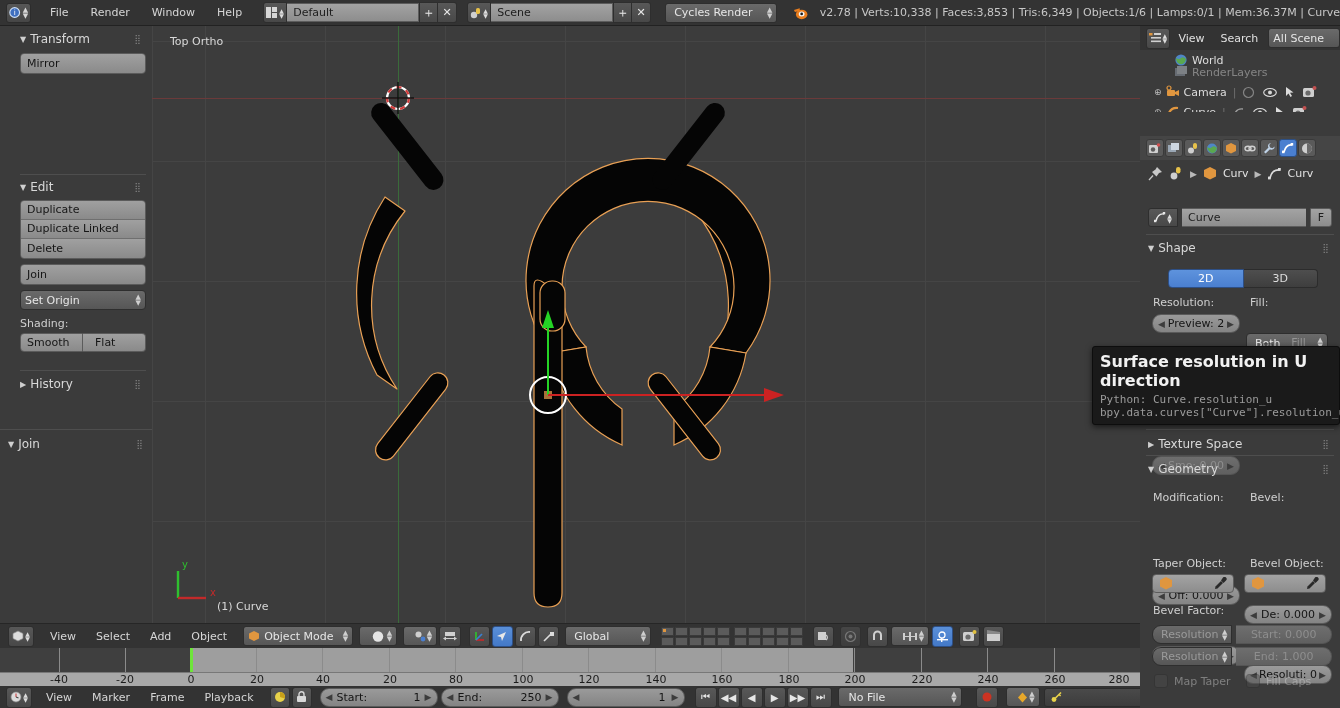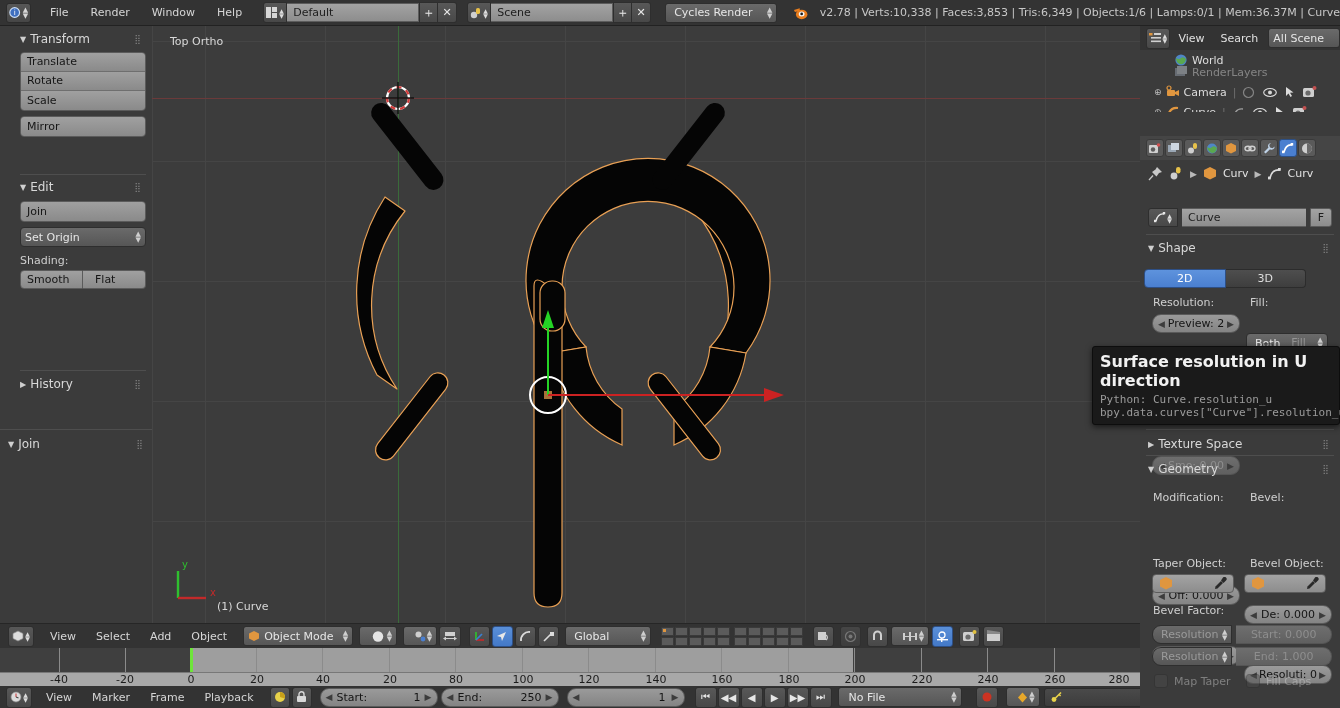--- a/index.html
+++ b/index.html
@@ -225,37 +225,37 @@
     </div>
 </div>
 
 <div id="toolshelf" class="abs">
   <div class="abs" style="left:20px;top:4px;width:126px">
     <div class="panel-hdr">
       <span class="tri">▼</span>
       <span>Transform</span>
       <span class="grip">⣿</span>
     </div>
-    <div class="grp" style="margin-top:4px">
-      <div class="tbtn">Translate</div>
-      <div class="tbtn">Rotate</div>
-      <div class="tbtn">Scale</div>
-    </div>
     <div class="grp" style="margin-top:5px">
       <div class="tbtn">Mirror</div>
     </div>
   </div>
 
   <div class="hr abs" style="left:20px;top:148px;width:126px"></div>
 
   <div class="abs" style="left:20px;top:126px;width:126px">
     <div class="panel-hdr" style="margin-top:26px">
       <span class="tri">▼</span>
       <span>Edit</span>
       <span class="grip">⣿</span>
+    </div>
+    <div class="grp" style="margin-top:4px">
+      <div class="tbtn">Duplicate</div>
+      <div class="tbtn">Duplicate Linked</div>
+      <div class="tbtn">Delete</div>
     </div>
     <div class="grp" style="margin-top:5px">
       <div class="tbtn">Join</div>
     </div>
     <div class="sel" style="margin-top:5px;border-radius:4px">
       <span>Set Origin</span>
       <span class="spin">▲<br>▼</span>
     </div>
     <div class="lbl" style="margin-top:7px">Shading:</div>
     <div style="display:flex;margin-top:3px">
@@ -853,21 +853,21 @@
   </div>
 
   <div class="hr abs" style="left:6px;top:98px;width:188px"></div>
 
   <div class="abs panel-hdr" style="left:8px;top:103px;width:186px">
     <span class="tri">▼</span>
     <span>Shape</span>
     <span class="grip">⣿</span>
   </div>
 
-  <div class="abs" style="left:4px;top:133px;width:162px;display:flex">
+  <div class="abs" style="left:28px;top:133px;width:150px;display:flex">
     <div style="flex:1;height:19px;border-radius:4px 0 0 4px;background:linear-gradient(#5e93dd,#4a7fd0);border:1px solid #2d4f86;display:flex;align-items:center;justify-content:center;color:#fff;font-size:11px">
       <span>2D</span>
     </div>
     <div style="flex:1;height:19px;border-radius:0 4px 4px 0;background:linear-gradient(#4e4e4e,#3e3e3e);border:1px solid #2c2c2c;border-left:none;display:flex;align-items:center;justify-content:center;color:#dedede;font-size:11px">
       <span>3D</span>
     </div>
   </div>
 
   <span class="abs lbl" style="left:13px;top:160px">Resolution:</span>
   <span class="abs lbl" style="left:110px;top:160px">Fill:</span>

